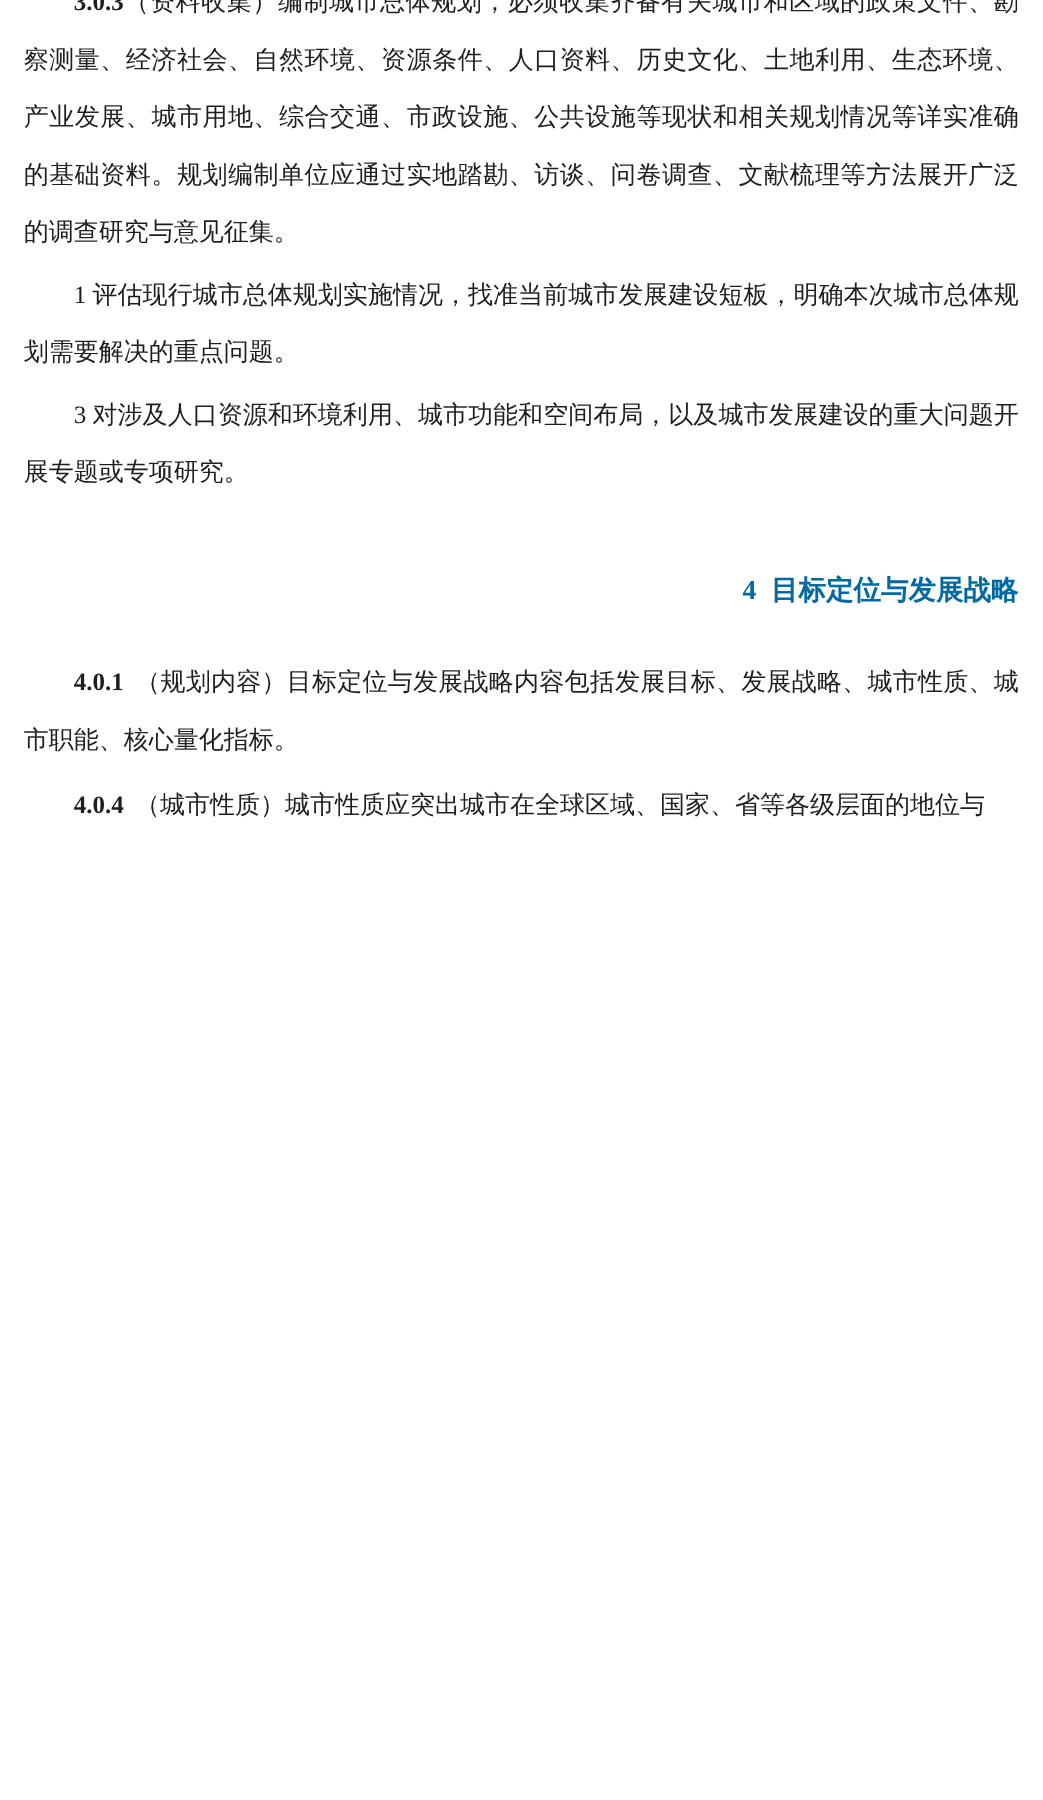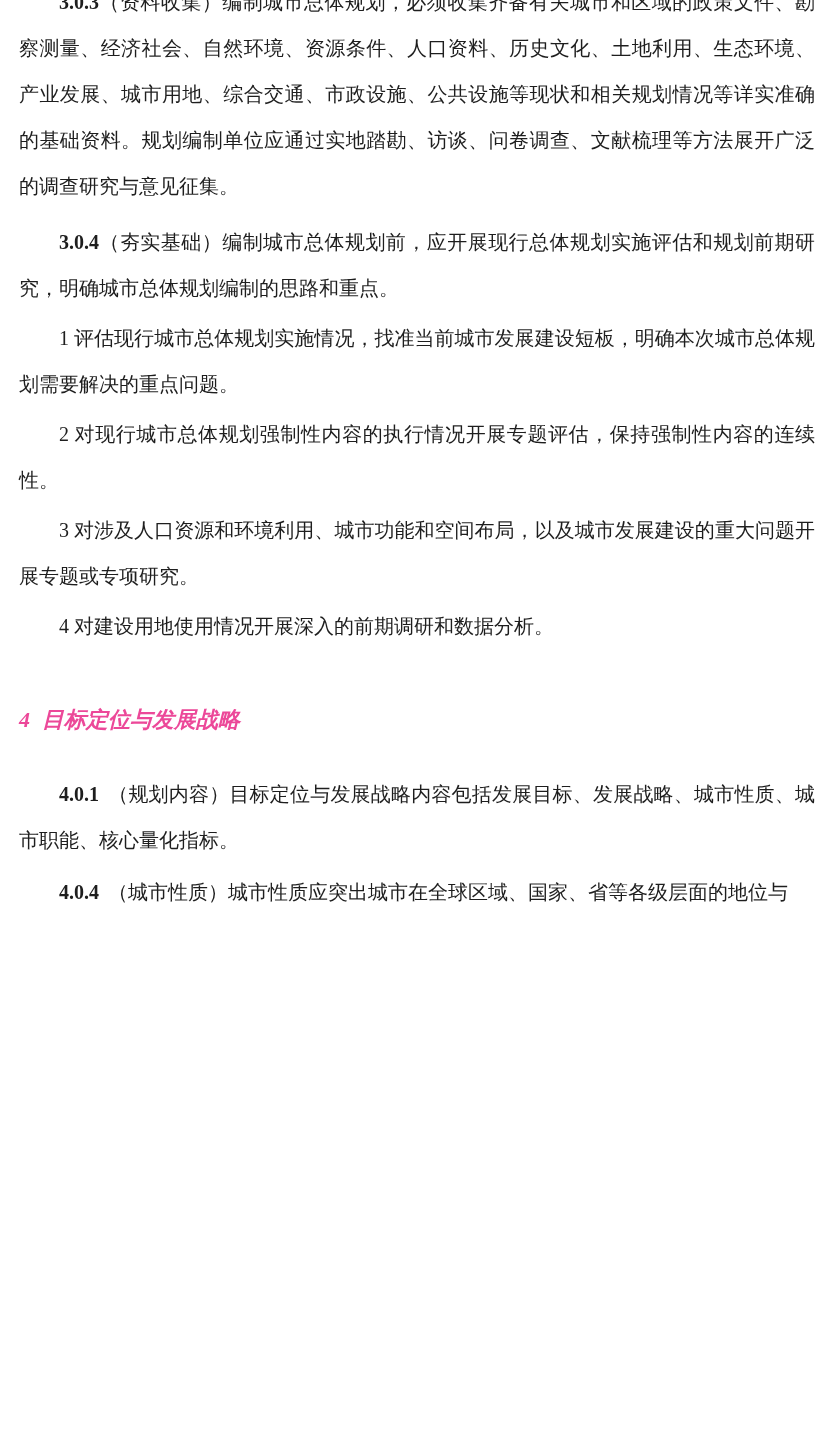--- a/index.html
+++ b/index.html
@@ -33,47 +33,43 @@
   }
   .content p:first-child { margin-top: 0; }
   .content p.item { margin-top: 4px; }
   .content p.last { margin-top: 6px; }
   .num {
     font-weight: bold;
   }
   .num.g { margin-right: 0.45em; }
   h2.chapter {
     margin: 48px 0 28px 0;
-    text-align: left;
+    text-align: right;
     font-size: 22px;
     line-height: 46px;
     font-weight: bold;
     text-indent: 0;
-    color: #ec4899;
-    font-style: italic;
+    color: #0369a1;
   }
   h2.chapter .ch-num { margin-right: 0.55em; }
 </style>
 </head>
 <body>
 
 <div class="page">
   <div class="content">
 
     <p class="clause"><b class="num">3.0.3</b><span>（资料收集）编制城市总体规划，必须收集齐备有关城市和区域的政策文件、勘察测量、经济社会、自然环境、资源条件、人口资料、历史文化、土地利用、生态环境、产业发展、城市用地、综合交通、市政设施、公共设施等现状和相关规划情况等详实准确的基础资料。规划编制单位应通过实地踏勘、访谈、问卷调查、文献梳理等方法展开广泛的调查研究与意见征集。</span></p>
 
-    <p class="clause"><b class="num">3.0.4</b><span>（夯实基础）编制城市总体规划前，应开展现行总体规划实施评估和规划前期研究，明确城市总体规划编制的思路和重点。</span></p>
 
     <p class="item"><span>1 评估现行城市总体规划实施情况，找准当前城市发展建设短板，明确本次城市总体规划需要解决的重点问题。</span></p>
 
-    <p class="item"><span>2 对现行城市总体规划强制性内容的执行情况开展专题评估，保持强制性内容的连续性。</span></p>
 
     <p class="item"><span>3 对涉及人口资源和环境利用、城市功能和空间布局，以及城市发展建设的重大问题开展专题或专项研究。</span></p>
 
-    <p class="item"><span>4 对建设用地使用情况开展深入的前期调研和数据分析。</span></p>
 
 
 
     <h2 class="chapter"><span class="ch-num">4</span><span class="ch-title">目标定位与发展战略</span></h2>
 
     <p class="clause"><b class="num g">4.0.1</b><span>（规划内容）目标定位与发展战略内容包括发展目标、发展战略、城市性质、城市职能、核心量化指标。</span></p>
 
 
 
     <p class="clause last"><b class="num g">4.0.4</b><span>（城市性质）城市性质应突出城市在全球区域、国家、省等各级层面的地位与</span></p>

